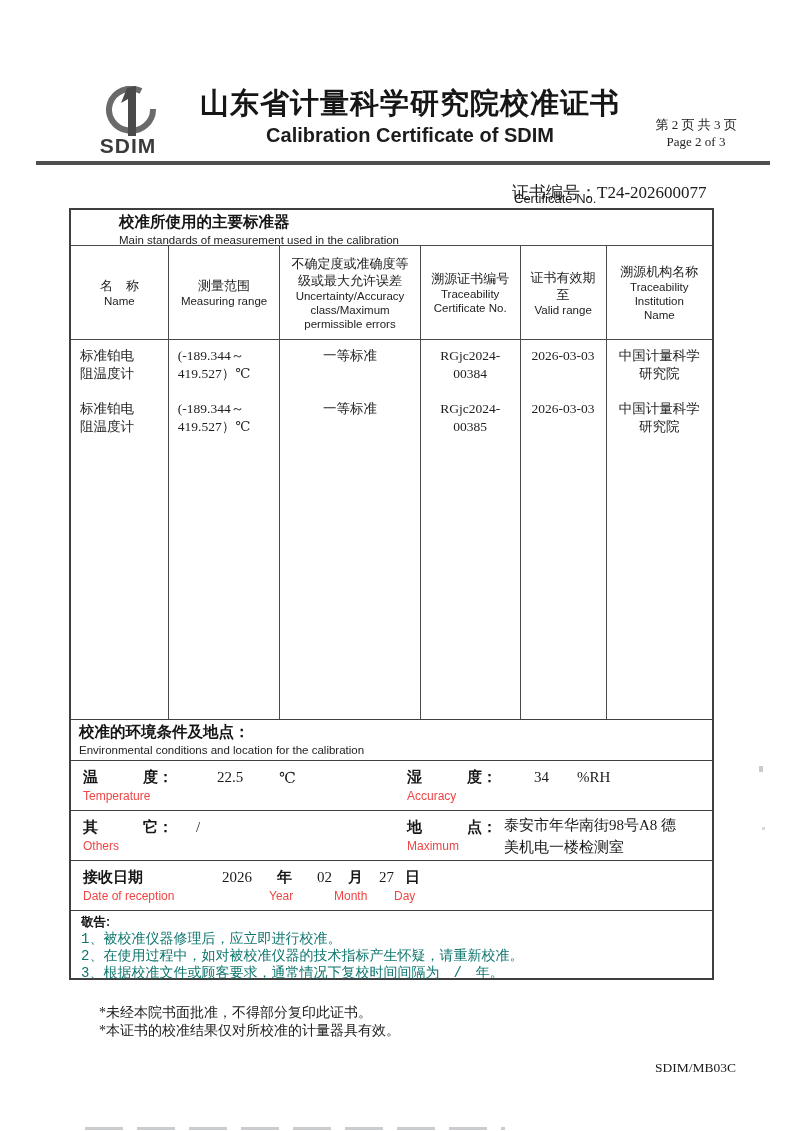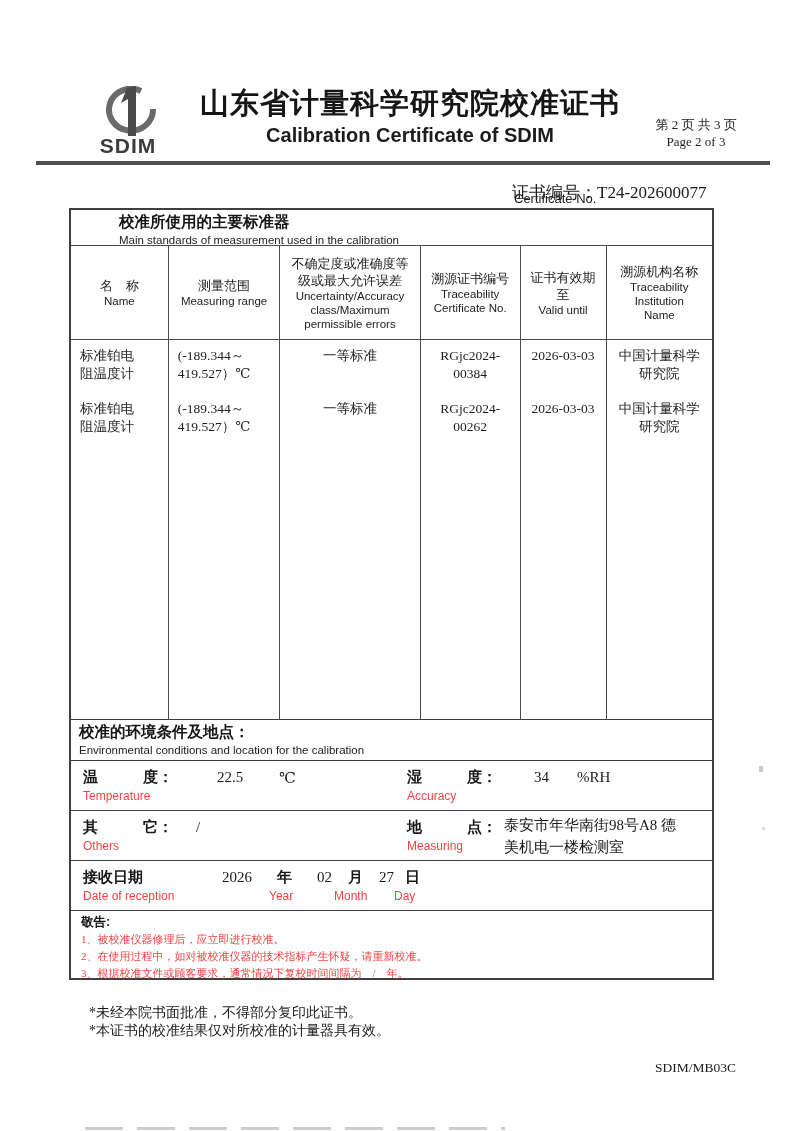--- a/index.html
+++ b/index.html
@@ -54,25 +54,25 @@
   .frow { position:relative; height:50px; border-top:1.5px solid #3f3f3f; }
   .flabel { position:absolute; font-family:"Liberation Sans","DejaVu Sans",sans-serif;
     font-weight:bold; font-size:15px; color:#161616; top:7px; }
   .fval { position:absolute; font-size:15px; color:#1a1a1a; top:8px; }
   .fen { position:absolute; font-family:"Liberation Sans","DejaVu Sans",sans-serif;
     font-size:12px; color:#ef4444; top:28px; }
   .loc2 { position:absolute; font-size:15px; color:#1a1a1a; top:27px; }
   .notice { height:72px; border-top:1.5px solid #3f3f3f; padding:3px 10px 0 10px; }
   .notice .ntitle { font-family:"Liberation Sans","DejaVu Sans",sans-serif;
     font-weight:bold; font-size:12.5px; color:#161616; }
-  .notice .nitem { font-family:Liberation Serif, serif;
-    font-size:11px; color:#ef4444; line-height:17px; }
-
-  
-  .footnotes { position:absolute; left:89px; top:1004px; font-size:14px;
+  .notice .nitem { font-family:Liberation Mono, monospace;
+    font-size:14px; color:#0f766e; line-height:17px; }
+
+  
+  .footnotes { position:absolute; left:99px; top:1004px; font-size:14px;
     color:#1a1a1a; line-height:18px; }
   .doccode { position:absolute; left:655px; top:1060px; font-size:13.5px; color:#1a1a1a; }
 
   
   .smudge { position:absolute; left:85px; top:1127px; width:420px; height:3px;
     opacity:.45;
     background:repeating-linear-gradient(90deg,#8a9096 0 38px,transparent 38px 52px); }
   .speck1 { position:absolute; left:759px; top:766px; width:4px; height:6px;
     background:#a9a9a9; opacity:.6; }
   .speck2 { position:absolute; left:762px; top:827px; width:3px; height:3px;
@@ -130,21 +130,21 @@
         <div class="en">permissible errors</div>
       </div>
       <div class="hc">
         <div class="zh">溯源证书编号</div>
         <div class="en">Traceability</div>
         <div class="en">Certificate No.</div>
       </div>
       <div class="hc">
         <div class="zh">证书有效期</div>
         <div class="zh">至</div>
-        <div class="en">Valid until</div>
+        <div class="en">Valid range</div>
       </div>
       <div class="hc">
         <div class="zh">溯源机构名称</div>
         <div class="en">Traceability</div>
         <div class="en">Institution</div>
         <div class="en">Name</div>
       </div>
     </div>
 
     <div class="grid6 midgrid">
@@ -178,21 +178,21 @@
       </div>
       <div class="cell-left">
         <div>(-189.344～</div>
         <div>419.527）℃</div>
       </div>
       <div>
         <div>一等标准</div>
       </div>
       <div>
         <div>RGjc2024-</div>
-        <div>00262</div>
+        <div>00385</div>
       </div>
       <div>
         <div>2026-03-03</div>
       </div>
       <div>
         <div>中国计量科学</div>
         <div>研究院</div>
       </div>
 
       <div></div>
@@ -219,21 +219,21 @@
       <span class="fen" style="left:336px">Accuracy</span>
     </div>
 
     <div class="frow">
       <span class="flabel" style="left:12px">其　　　它：</span>
       <span class="fval" style="left:125px">/</span>
       <span class="fen" style="left:12px">Others</span>
       <span class="flabel" style="left:336px">地　　　点：</span>
       <span class="fval" style="left:433px;top:5px">泰安市年华南街98号A8 德</span>
       <span class="loc2" style="left:433px">美机电一楼检测室</span>
-      <span class="fen" style="left:336px">Measuring</span>
+      <span class="fen" style="left:336px">Maximum</span>
     </div>
 
     <div class="frow">
       <span class="flabel" style="left:12px">接收日期</span>
       <span class="fval" style="left:151px">2026</span>
       <span class="flabel" style="left:206px">年</span>
       <span class="fval" style="left:246px">02</span>
       <span class="flabel" style="left:277px">月</span>
       <span class="fval" style="left:308px">27</span>
       <span class="flabel" style="left:334px">日</span>

